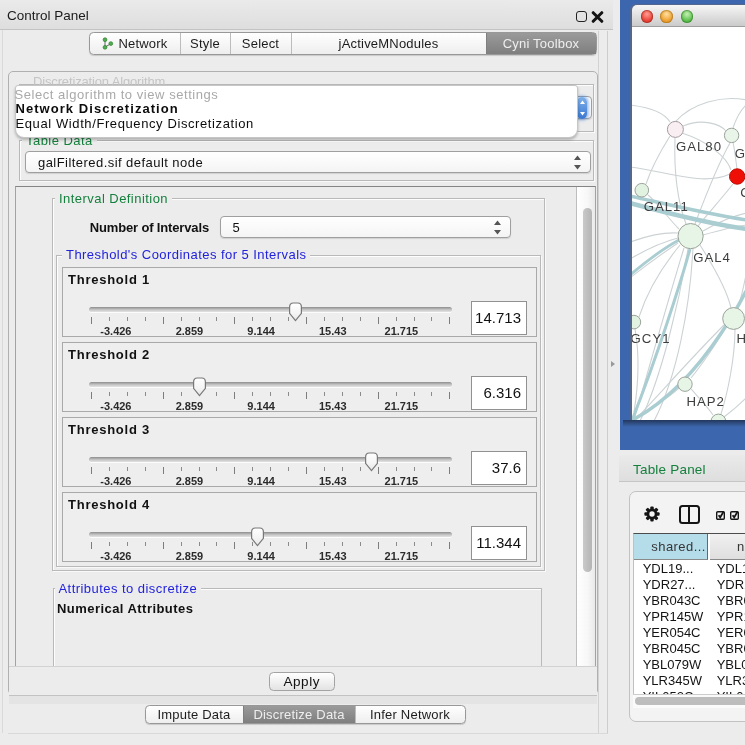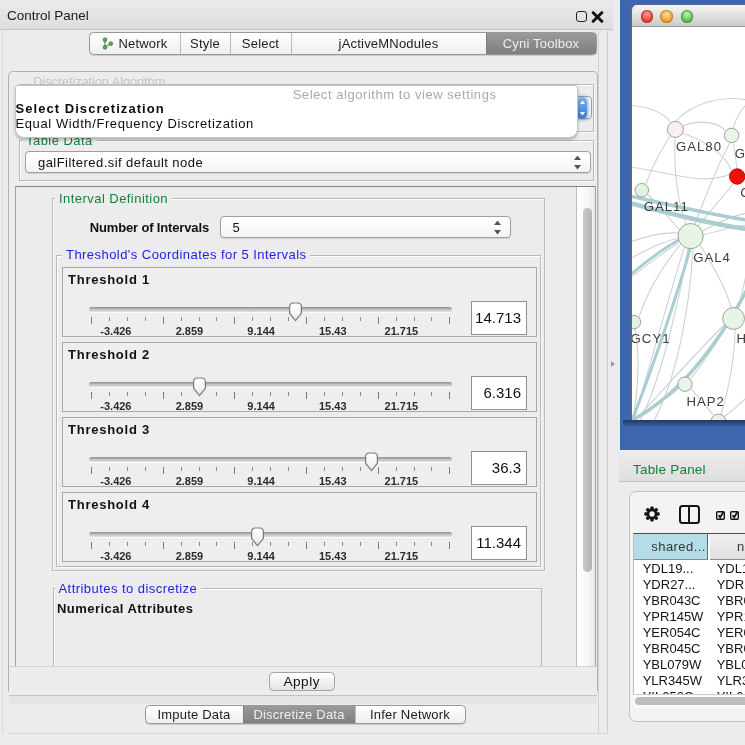--- a/index.html
+++ b/index.html
@@ -52,22 +52,22 @@
 
 <div class="etched" style="left:19px;top:83.5px;width:575px;height:48px"></div>
 <div class="ab" style="left:33px;top:73.5px;font-size:13px;letter-spacing:-.15px;color:#c4c4c4">Discretization Algorithm</div>
 <div class="combo" style="left:540px;top:96px;width:52px;height:23px"></div>
 <div class="ab" style="left:577px;top:97px;width:10px;height:21.5px;border-radius:5px;background:linear-gradient(#7fb1ea,#3a77d2);box-shadow:0 0 3px 1.5px rgba(70,130,220,.55)"></div>
 <svg class="ab" style="left:578.5px;top:100px" width="7" height="16" viewBox="0 0 7 16">
       <path d="M3.5 0.5 L6 4 L1 4 Z M3.5 15.5 L6 12 L1 12 Z" fill="#fff"></path>
     </svg>
 
 <div class="ab" style="z-index:30;left:14.5px;top:85px;width:563px;height:52.5px;background:#fff;border:1px solid #c6c6c6;border-radius:3px 3px 9px 9px;box-shadow:0 2px 3px rgba(0,0,0,.25)"></div>
-<div class="ab" style="z-index:31;left:14.5px;top:87px;width:482px;text-align:right;font-size:13px;letter-spacing:.55px;color:#a9a9a9">Select algorithm to view settings</div>
-<div class="ab" style="z-index:31;left:15.5px;top:101px;font-size:13px;font-weight:bold;letter-spacing:1.05px;color:#0c0c0c">Select Discretization</div>
+<div class="ab" style="z-index:31;left:14.5px;top:87px;width:482px;text-align:left;font-size:13px;letter-spacing:.55px;color:#a9a9a9">Select algorithm to view settings</div>
+<div class="ab" style="z-index:31;left:15.5px;top:101px;font-size:13px;font-weight:bold;letter-spacing:1.05px;color:#0c0c0c">Network Discretization</div>
 <div class="ab" style="z-index:31;left:15.5px;top:116px;font-size:13px;letter-spacing:.6px;color:#0c0c0c">Equal Width/Frequency Discretization</div>
 
 <div class="etched" style="left:19px;top:139.5px;width:575px;height:41px"></div>
 <div class="glabel" style="left:22px;top:133.5px;color:#15803d">Table Data</div>
 <div class="combo" style="left:25px;top:151px;width:566px;height:22px">
       <span class="ctext">galFiltered.sif default node</span>
 <svg class="carr" width="9" height="15" viewBox="0 0 9 15">
         <path d="M4.5 0.5 L8 5 L1 5 Z M4.5 14.5 L8 10 L1 10 Z" fill="#555"></path>
       </svg>
     </div>
@@ -135,21 +135,21 @@
       <div class="major"></div>
   <div class="tick" style="left:-11.5px">-3.426</div>
   <div class="tick" style="left:60.2px">2.859</div>
   <div class="tick" style="left:131.9px">9.144</div>
   <div class="tick" style="left:203.5px">15.43</div>
   <div class="tick" style="left:275.2px">21.715</div>
   <div class="tick" style="left:346.9px">28</div>
   <svg class="thumb" style="left:300.4px" width="17" height="20" viewBox="0 0 17 20">
         <path d="M8.5 18.6 L2.6 11.4 L2.6 5 Q2.6 1 6.2 1 L10.8 1 Q14.4 1 14.4 5 L14.4 11.4 Z" fill="url(#tg)" stroke="#787878" stroke-width="1.2"></path>
       </svg>
-  <div class="vbox">36.3</div>
+  <div class="vbox">37.6</div>
 </div>
 <div class="tpanel" style="top:491.5px">
   <div class="tlab">Threshold 4</div>
   <div class="track"></div>
       <div class="minor"></div>
       <div class="major"></div>
   <div class="tick" style="left:-11.5px">-3.426</div>
   <div class="tick" style="left:60.2px">2.859</div>
   <div class="tick" style="left:131.9px">9.144</div>
   <div class="tick" style="left:203.5px">15.43</div>

